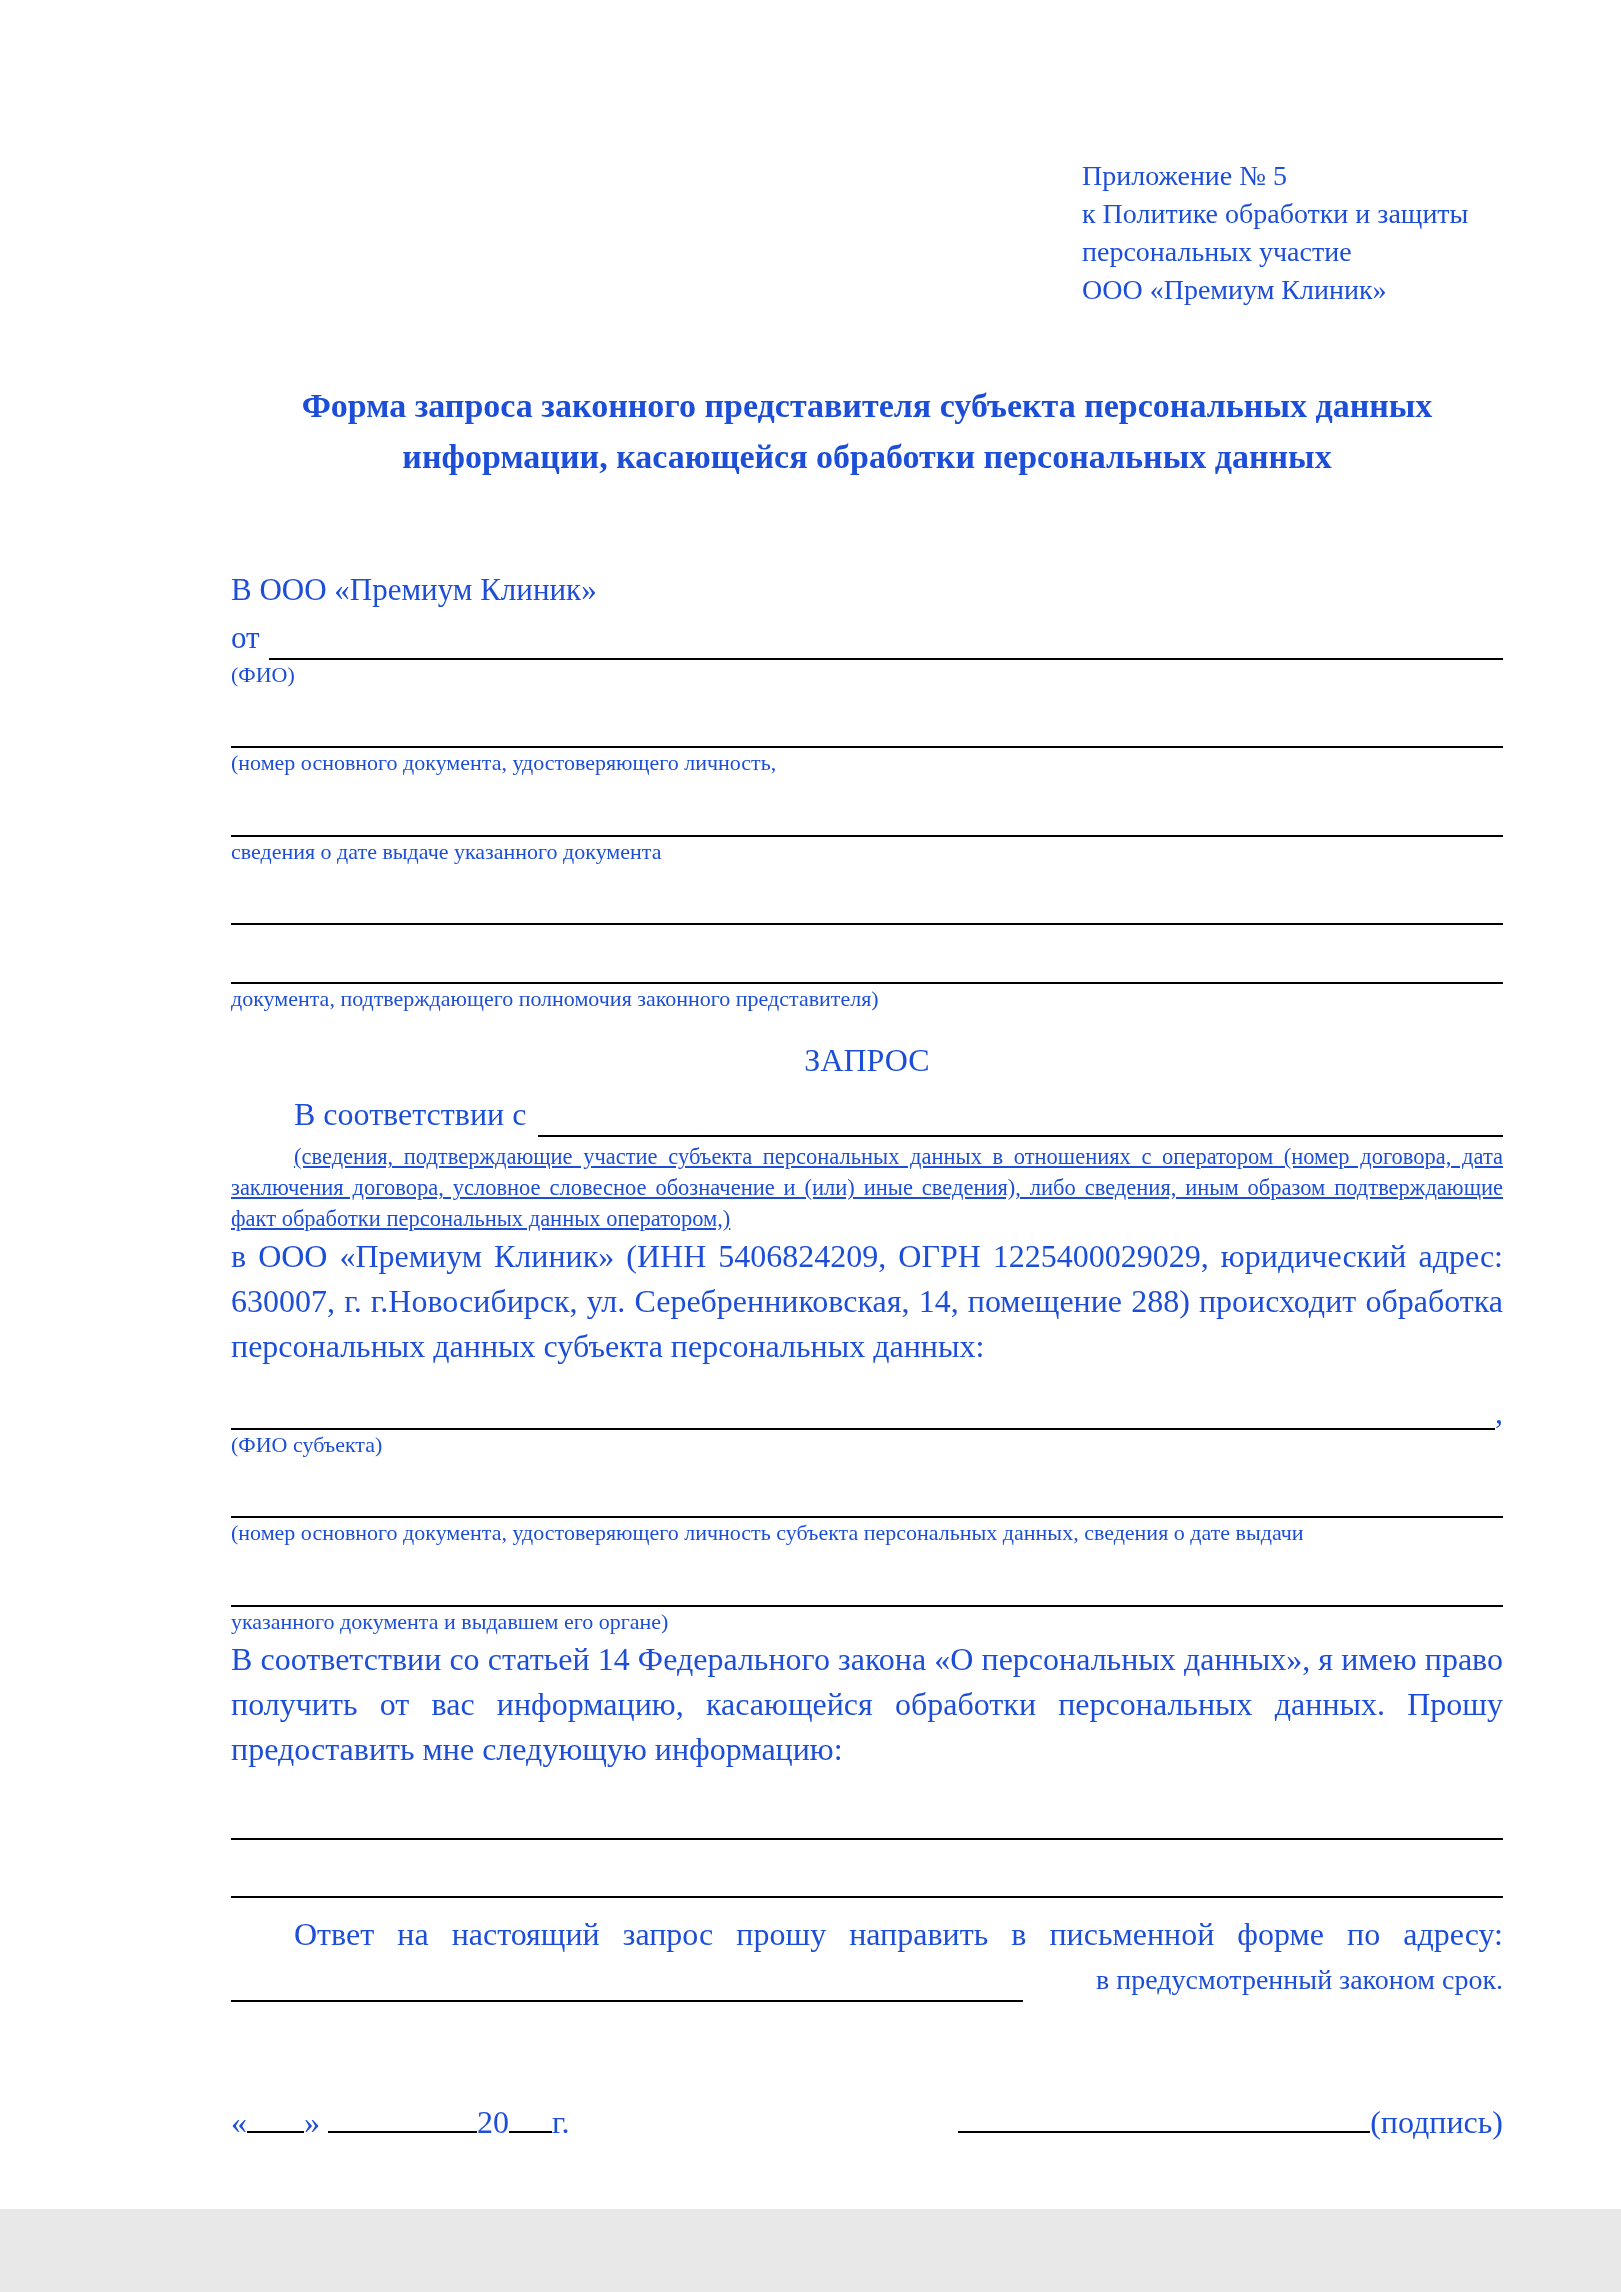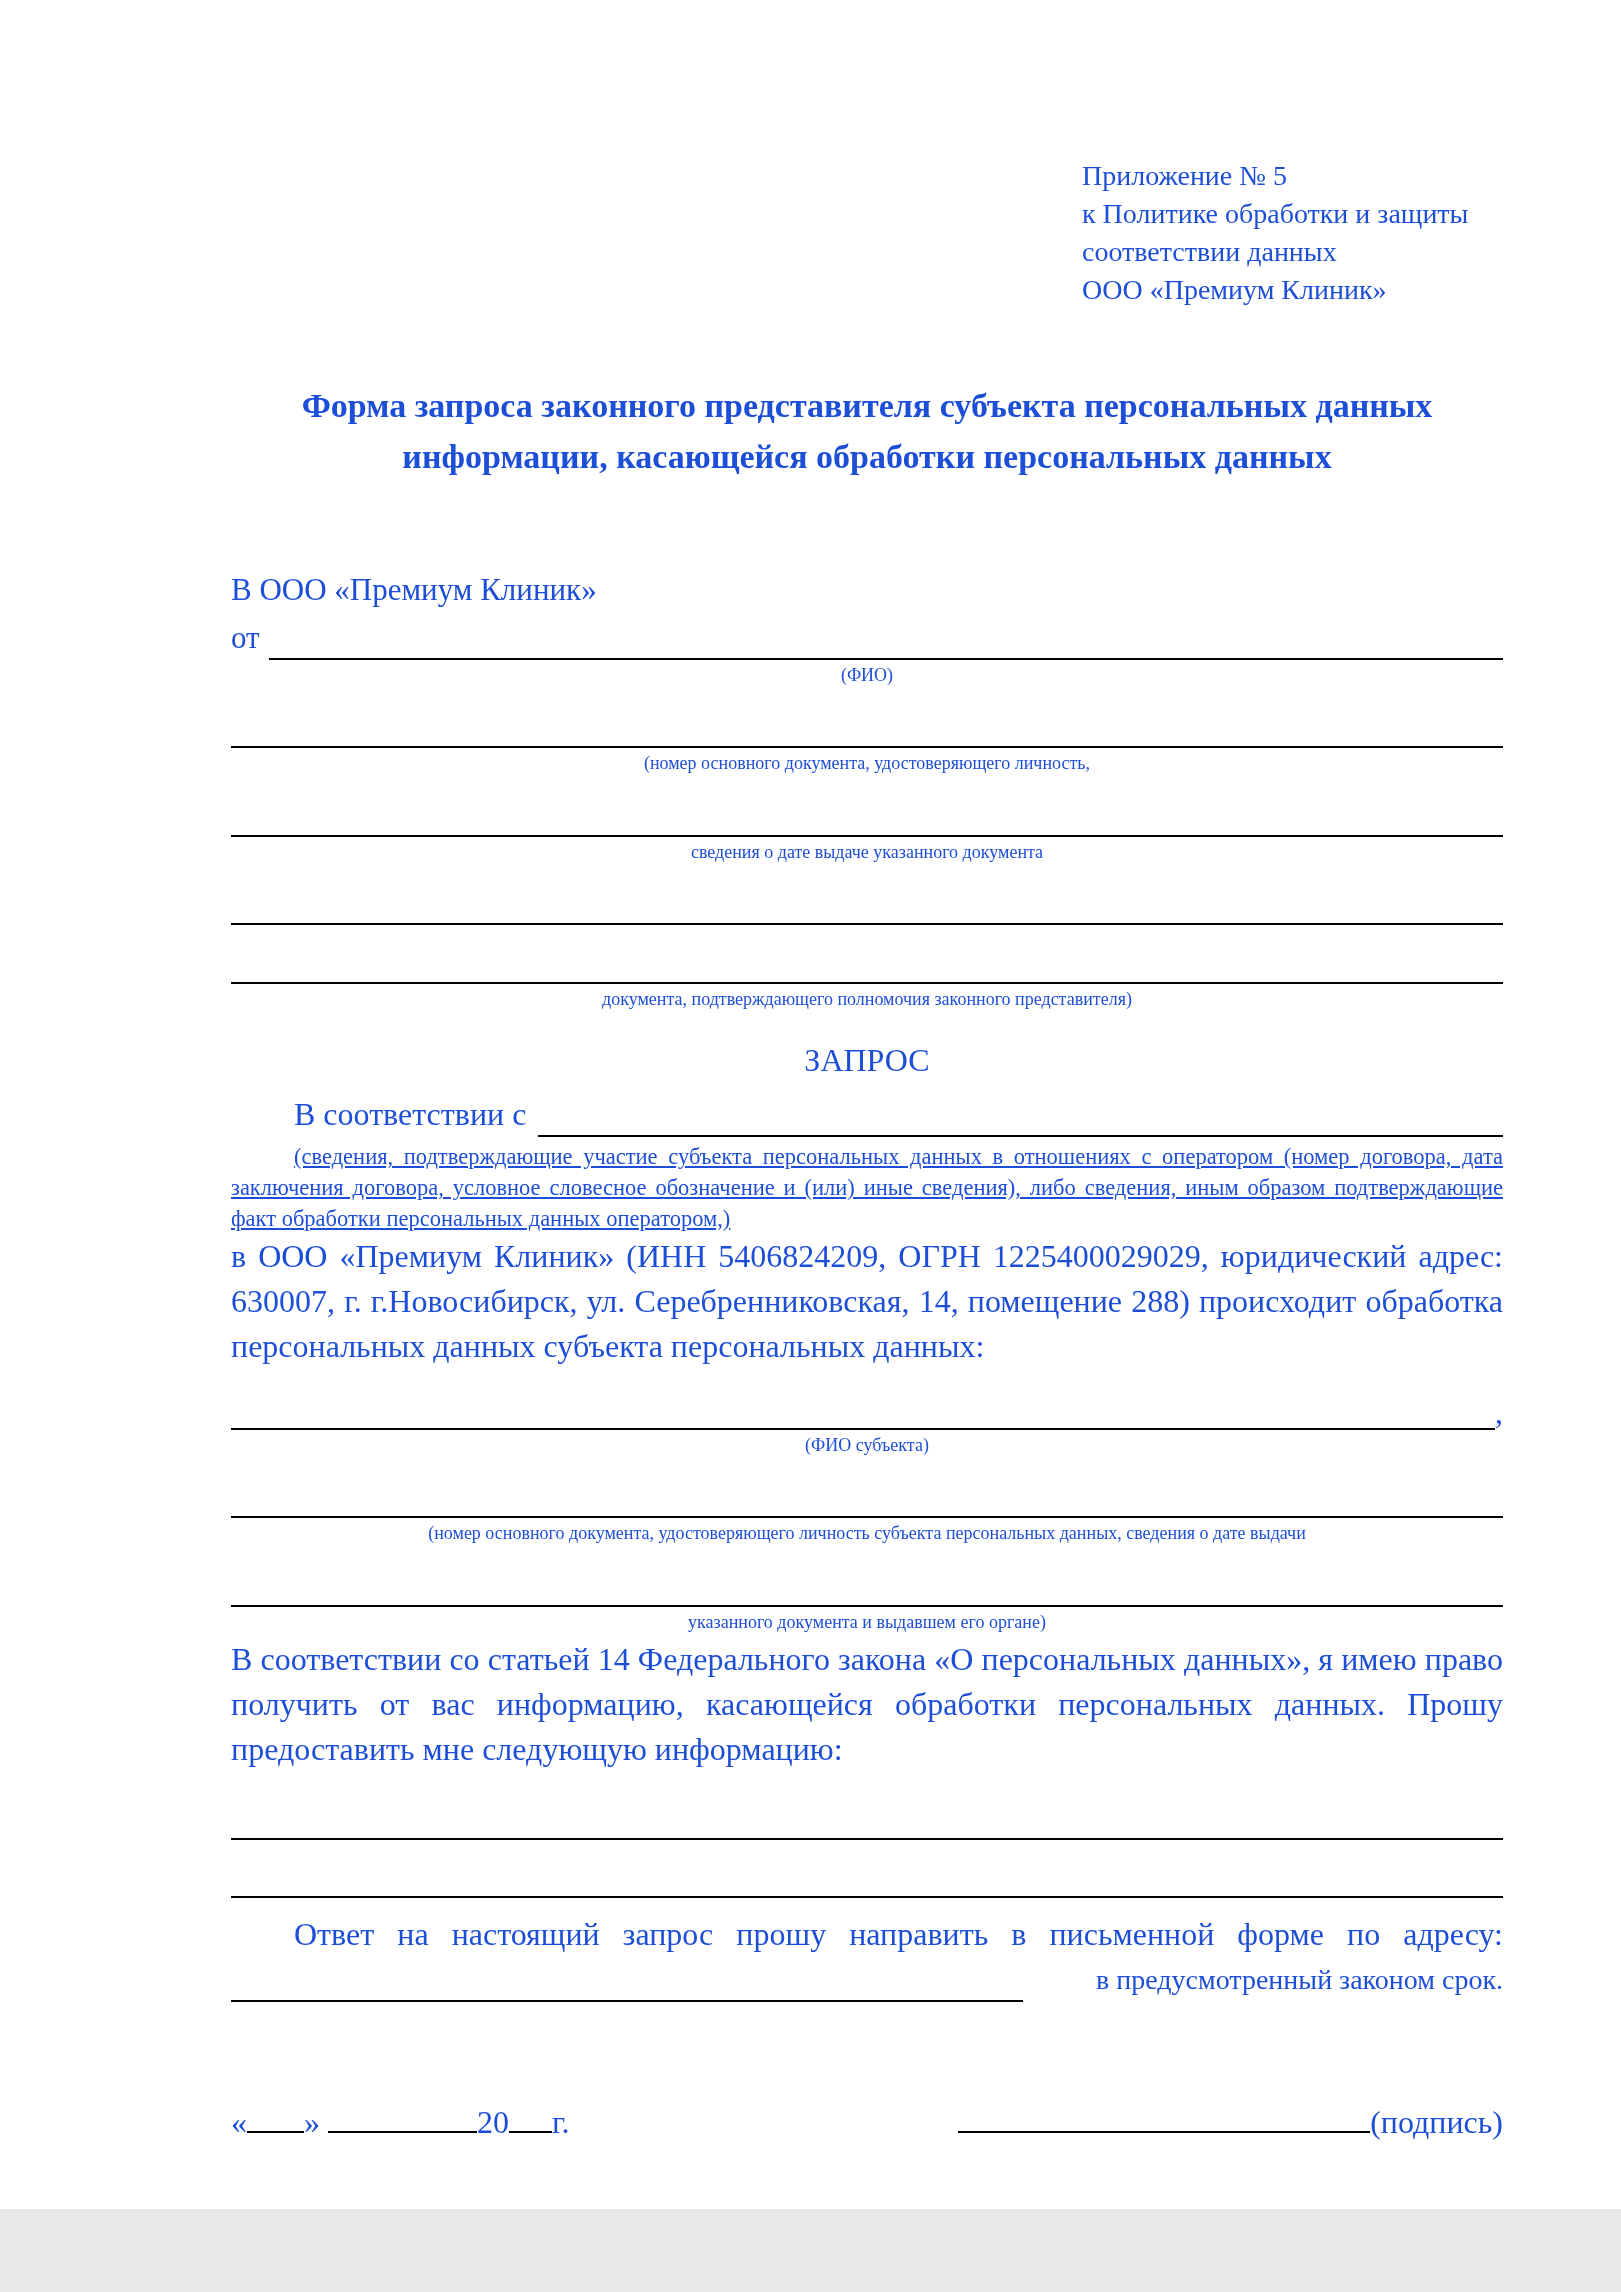--- a/index.html
+++ b/index.html
@@ -18,21 +18,21 @@
   .appendix { margin-left:851px; font-size:28px; line-height:38px; }
   
   .doc-title { margin-top:71px; text-align:center; font-weight:bold; font-size:34px; line-height:51px; }
   
   .addressee { margin-top:86px; font-size:31px; }
   .addr-to { line-height:43px; }
   .from-row { display:flex; align-items:flex-end; line-height:45px; margin-top:3.9px; }
   .from-row .from-label { padding-right:9.8px; }
   .fill { border-bottom:2px solid #000; }
   .from-row .fill { flex:1; height:39px; }
-  .cap { font-size:18px; line-height:30px; text-align:center; }
+  .cap { font-size:22px; line-height:30px; }
   .fline { border-bottom:2px solid #000; height:33px; }
   
   .zapros { margin-top:25.5px; text-align:center; font-size:32px; line-height:43px; }
   .intro-row { display:flex; align-items:flex-end; font-size:32px; line-height:45px; margin-top:9.8px; }
   .intro-row .intro-label { padding-left:63px; padding-right:11.8px; white-space:nowrap; }
   .intro-row .fill { flex:1; height:39px; }
   .basis-cap { font-size:22.5px; line-height:31px; text-align:justify; text-indent:63px; margin-top:3.9px;text-decoration:underline; }
   .para { font-size:32px; line-height:45px; text-align:justify; }
   .subject-row { display:flex; align-items:flex-end; font-size:32px; }
   .subject-row .fill { flex:1; height:33px; }
@@ -54,21 +54,21 @@
   .seg-sign { width:412px; height:37px; }
 </style>
 </head>
 <body>
 
 <div class="page">
 
   <div class="appendix">
     <div>Приложение № 5</div>
     <div>к Политике обработки и защиты</div>
-    <div>соответствии данных</div>
+    <div>персональных участие</div>
     <div>ООО «Премиум Клиник»</div>
   </div>
 
   <div class="doc-title">
     <div>Форма запроса законного представителя субъекта персональных данных</div>
     <div>информации, касающейся обработки персональных данных</div>
   </div>
 
   <div class="addressee">
     <div class="addr-to">В ООО «Премиум Клиник»</div>

